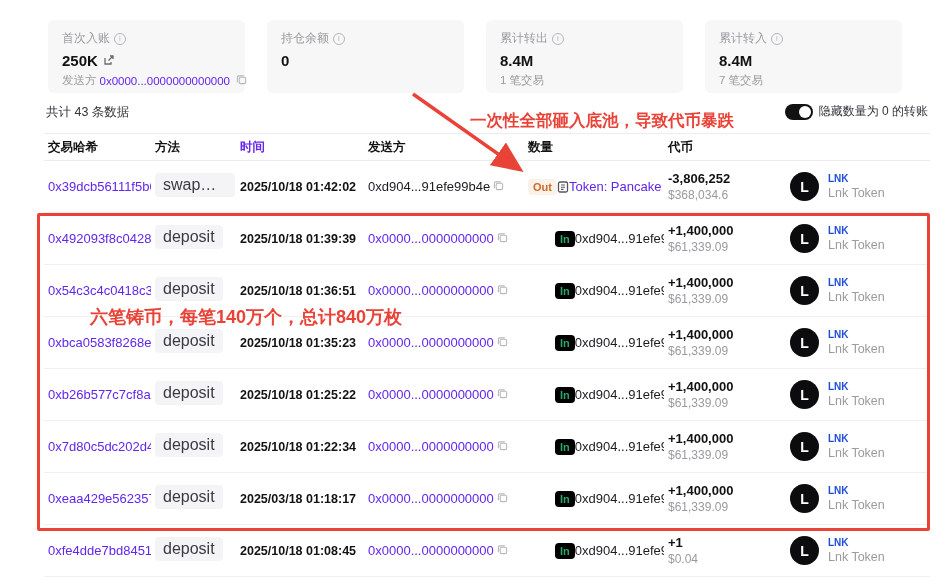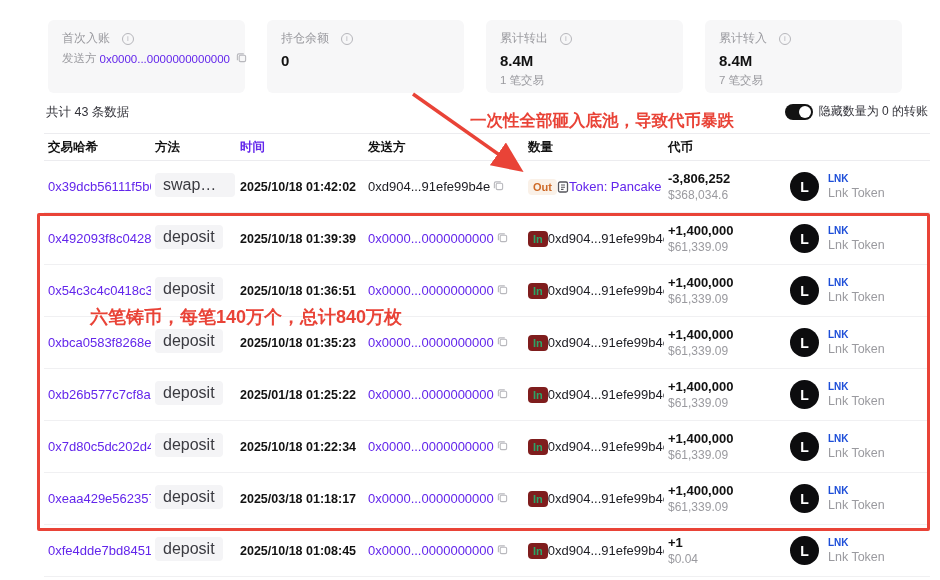--- a/index.html
+++ b/index.html
@@ -4,21 +4,21 @@
 <style>
   * { box-sizing: border-box; }
   html,body { margin:0; padding:0; }
   body {
     width:940px; height:580px; position:relative; overflow:hidden;
     background:#ffffff; font-family:"Liberation Sans", sans-serif; color:#121212;
   }
   
   .cards { position:absolute; left:48px; top:20px; display:flex; gap:22px; }
   .card { width:197px; height:73px; background:#f7f7f8; border-radius:6px; padding:10px 14px; }
-  .card-label { font-size:12px; color:#9a9a9f; display:flex; align-items:center; gap:12px; }
+  .card-label { font-size:12px; color:#9a9a9f; display:flex; align-items:center; gap:4px; }
   .info-icon { width:12px; height:12px; border:1px solid #b6b6bb; border-radius:50%;
     font-size:8px; line-height:10px; text-align:center; color:#b6b6bb; font-style:normal; display:inline-block; }
   .card-value { font-size:15px; font-weight:bold; color:#121212; margin-top:5px; display:flex; align-items:center; gap:5px; }
   .card-sub { font-size:11.5px; color:#9a9a9f; margin-top:4px; white-space:nowrap; display:flex; align-items:center; gap:3px; }
   .link { color:#6326EB; text-decoration:none; cursor:pointer; }
   .copy-icon { display:inline-block; margin-left:3px; color:#b8b8bd; }
   .ext-icon { display:inline-block; color:#6a6a6f; }
   
   .total-text { position:absolute; left:46px; top:104px; font-size:12.5px; color:#33333a; }
   .toggle-row { position:absolute; right:12px; top:103px; display:flex; align-items:center; gap:6px; }
@@ -36,21 +36,21 @@
   .cell { padding:0 4px; white-space:nowrap; overflow:hidden; }
   .hash { color:#6326EB; cursor:pointer; }
   .method-badge { display:inline-block; background:#f4f4f6; border-radius:4px; padding:3px 8px;
     font-size:16px; color:#3a3a40; max-width:80px; overflow:hidden; text-overflow:ellipsis; }
   .time { font-weight:bold; font-size:12.5px; }
   .addr { color:#1c1c22; }
   .addr.link { color:#6326EB; }
   .recv-cell { display:flex; align-items:center; gap:0; }
   .dir-badge { display:inline-block; border-radius:4px; padding:2px 5px; font-size:11px; font-weight:bold; }
   .dir-badge.out { color:#CE6A28; background:#FAF1E8; }
-  .dir-badge.in { color:#2BA567; background:#7f1d1d; }
+  .dir-badge.in { color:#2BA567; background:#000000;margin-left:27px; }
   .contract-icon { display:inline-flex; color:#55555c; }
   .amount-main { font-weight:bold; font-size:13px; color:#121212; }
   .amount-usd { font-size:12px; color:#9a9a9f; margin-top:2px; }
   .token-cell { display:flex; align-items:center; gap:9px; }
   .token-circle { width:29px; height:29px; border-radius:50%; background:#0c0c0e; color:#fff;
     font-weight:bold; font-size:14px; display:flex; align-items:center; justify-content:center; }
   .token-symbol { color:#1d4ed8; font-weight:bold; font-size:10px; }
   .token-name { color:#9a9a9f; font-size:12.5px; margin-top:2px; }
   
   .red-box { position:absolute; left:37px; top:213px; width:893px; height:318px;
@@ -63,20 +63,28 @@
 </style>
 </head>
 <body>
 
 <div class="cards">
   <div class="card">
     <div class="card-label">
       <span>首次入账</span>
       <i class="info-icon">i</i>
     </div>
+    <div class="card-value">
+      <span>250K</span>
+      <span class="ext-icon">
+        <svg width="12" height="12" viewBox="0 0 12 12">
+            <path d="M2 4h-0v6h6V8M7 2h3v3M10 2L5.5 6.5" fill="none" stroke="currentColor" stroke-width="1.3"></path>
+          </svg>
+      </span>
+    </div>
     <div class="card-sub">
       <span>发送方</span>
       <span class="link">0x0000...0000000000000</span>
       <span class="copy-icon">
         <svg width="11" height="11" viewBox="0 0 12 12">
             <rect x="3.5" y="3.5" width="7" height="7" rx="1.5" fill="none" stroke="currentColor" stroke-width="1.2"></rect>
             <path d="M8.5 2H3a1.5 1.5 0 0 0-1.5 1.5V9" fill="none" stroke="currentColor" stroke-width="1.2"></path>
           </svg>
       </span>
     </div>
@@ -247,21 +255,21 @@
       <div>
         <div class="token-symbol">LNK</div>
         <div class="token-name">Lnk Token</div>
       </div>
     </div>
   </div>
 
   <div class="trow">
     <div class="cell hash">0xb26b577c7cf8a6...</div>
     <div class="cell"><span class="method-badge">deposit</span></div>
-    <div class="cell time">2025/01/18 01:25:22</div>
+    <div class="cell time">2025/10/18 01:25:22</div>
     <div class="cell">
       <span class="addr link">0x0000...0000000000</span><span class="copy-icon"><svg width="11" height="11" viewBox="0 0 12 12">
               <rect x="3.5" y="3.5" width="7" height="7" rx="1.5" fill="none" stroke="currentColor" stroke-width="1.2"></rect>
               <path d="M8.5 2H3a1.5 1.5 0 0 0-1.5 1.5V9" fill="none" stroke="currentColor" stroke-width="1.2"></path>
             </svg></span>
     </div>
     <div class="cell recv-cell">
       <span class="dir-badge in">In</span>
 
       <span class="addr">0xd904...91efe99b4e</span>

